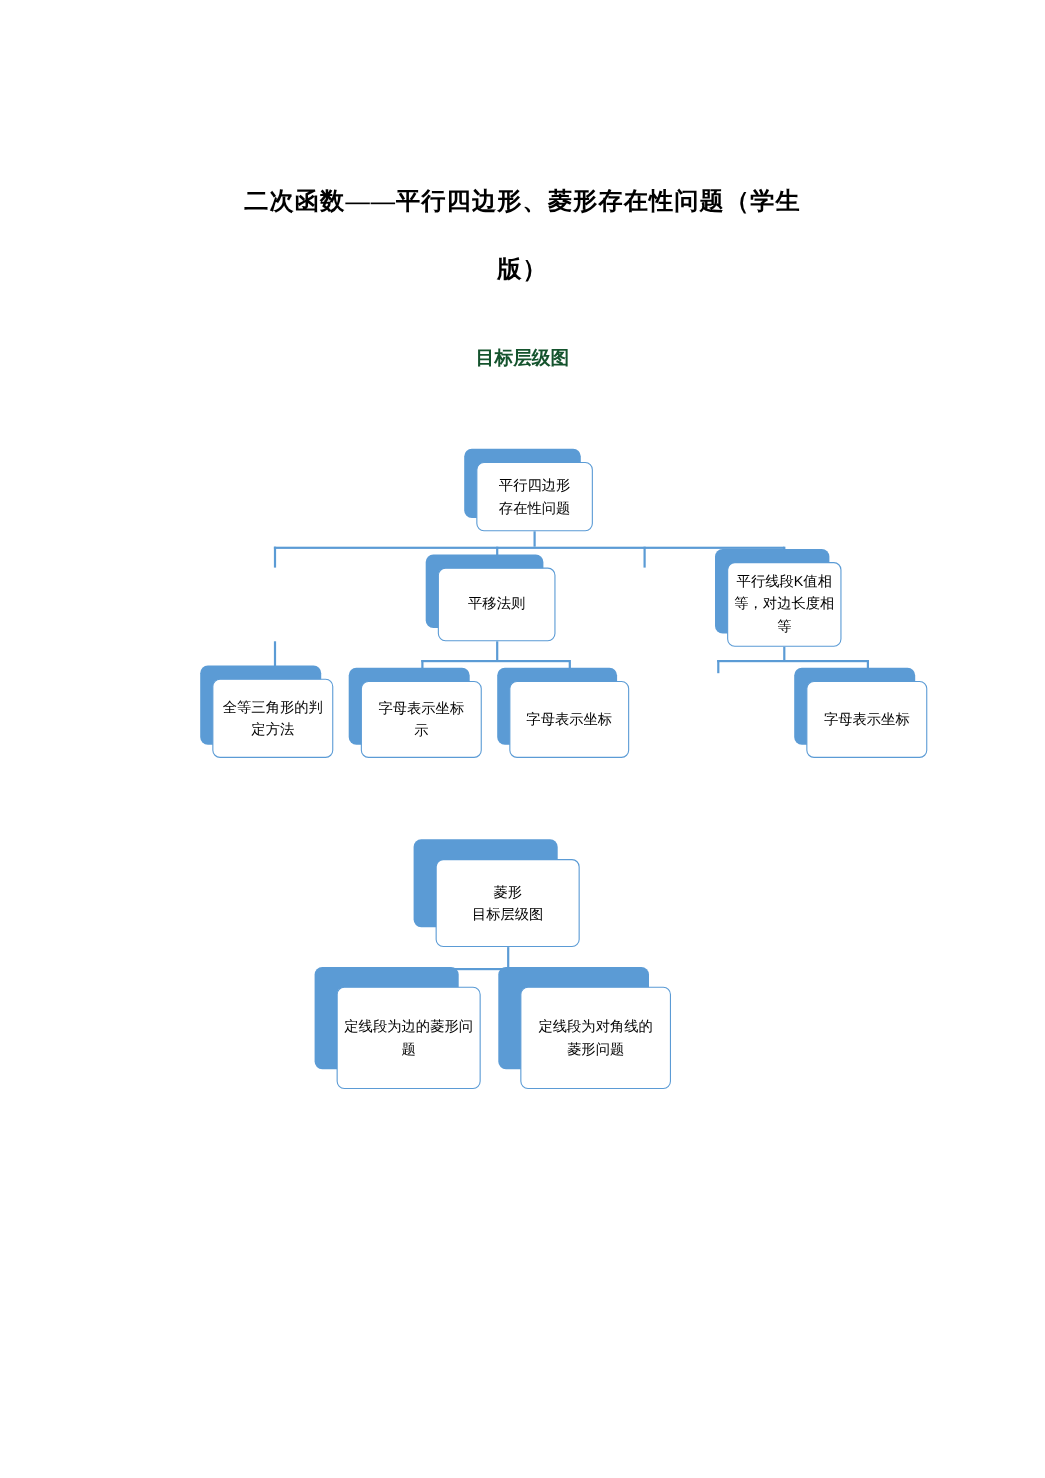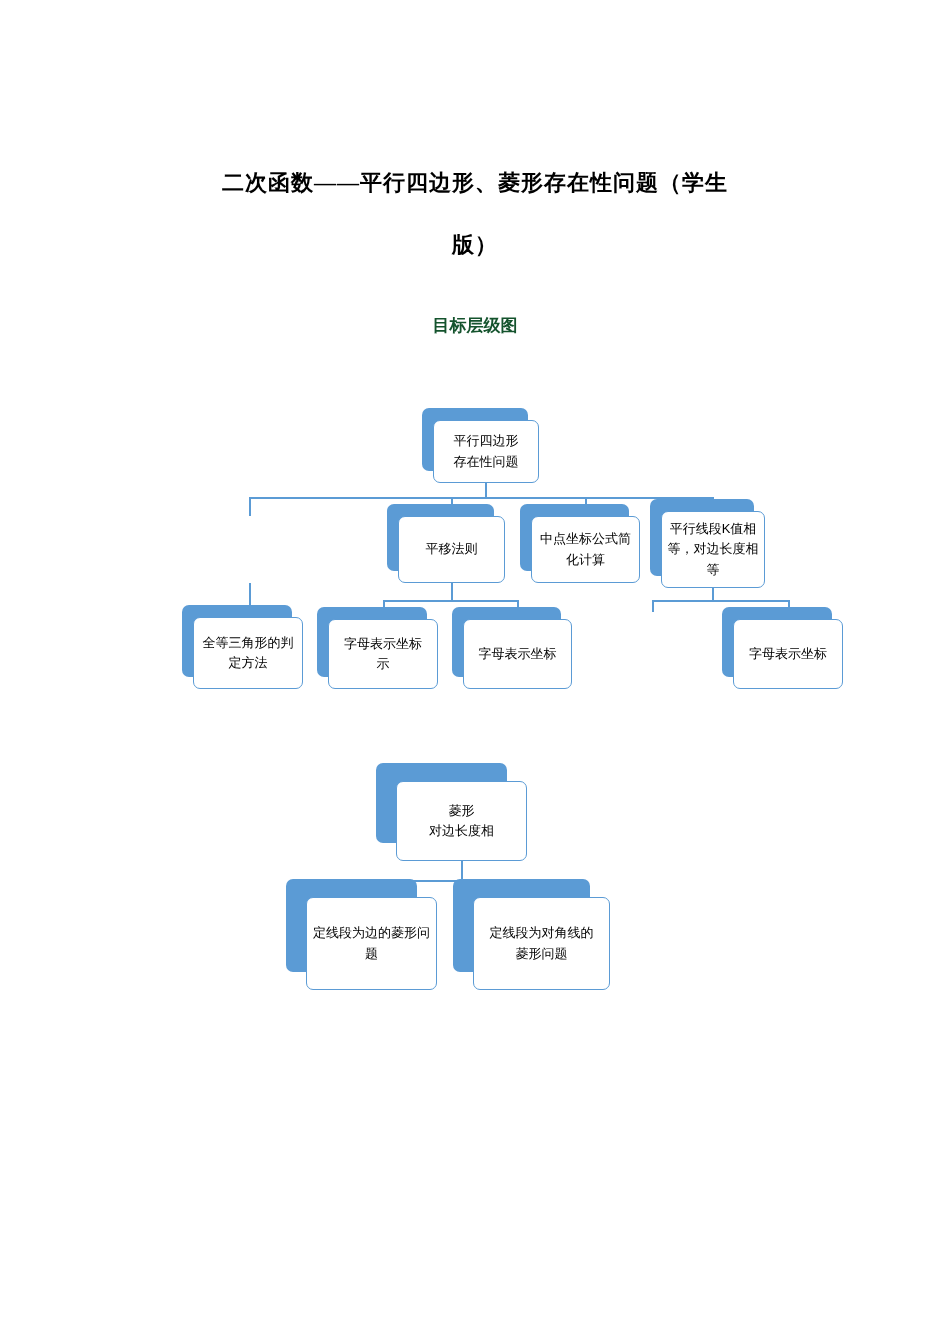--- a/index.html
+++ b/index.html
@@ -92,27 +92,20 @@
   <div class="vline" style="left:451px; top:497px; height:19px;"></div>
   <div class="vline" style="left:585px; top:497px; height:19px;"></div>
   <div class="vline" style="left:712px; top:497px; height:14px;"></div>
 
   <div class="node" style="left:398px; top:516px; width:107px; height:67px;">
     <div class="shadow"></div>
     <div class="card">
       <span class="label">平移法则</span>
     </div>
   </div>
-  <div class="node" style="left:531px; top:516px; width:109px; height:67px;">
-    <div class="shadow"></div>
-    <div class="card">
-      <span class="label">中点坐标公式简
-化计算</span>
-    </div>
-  </div>
   <div class="node" style="left:661px; top:511px; width:104px; height:77px;">
     <div class="shadow"></div>
     <div class="card">
       <span class="label">平行线段K值相
 等，对边长度相
 等</span>
     </div>
   </div>
 
   <div class="vline" style="left:249px; top:583px; height:34px;"></div>
@@ -151,21 +144,21 @@
     <div class="shadow"></div>
     <div class="card">
       <span class="label">字母表示坐标</span>
     </div>
   </div>
 
   <div class="node big" style="left:396px; top:781px; width:131px; height:80px;">
     <div class="shadow"></div>
     <div class="card">
       <span class="label">菱形
-对边长度相</span>
+目标层级图</span>
     </div>
   </div>
 
   <div class="vline" style="left:461px; top:861px; height:19px;"></div>
   <div class="hline" style="left:371px; top:880px; width:171px;"></div>
   <div class="vline" style="left:371px; top:880px; height:17px;"></div>
   <div class="vline" style="left:541px; top:880px; height:17px;"></div>
 
   <div class="node big" style="left:473px; top:897px; width:137px; height:93px;">
     <div class="shadow"></div>

